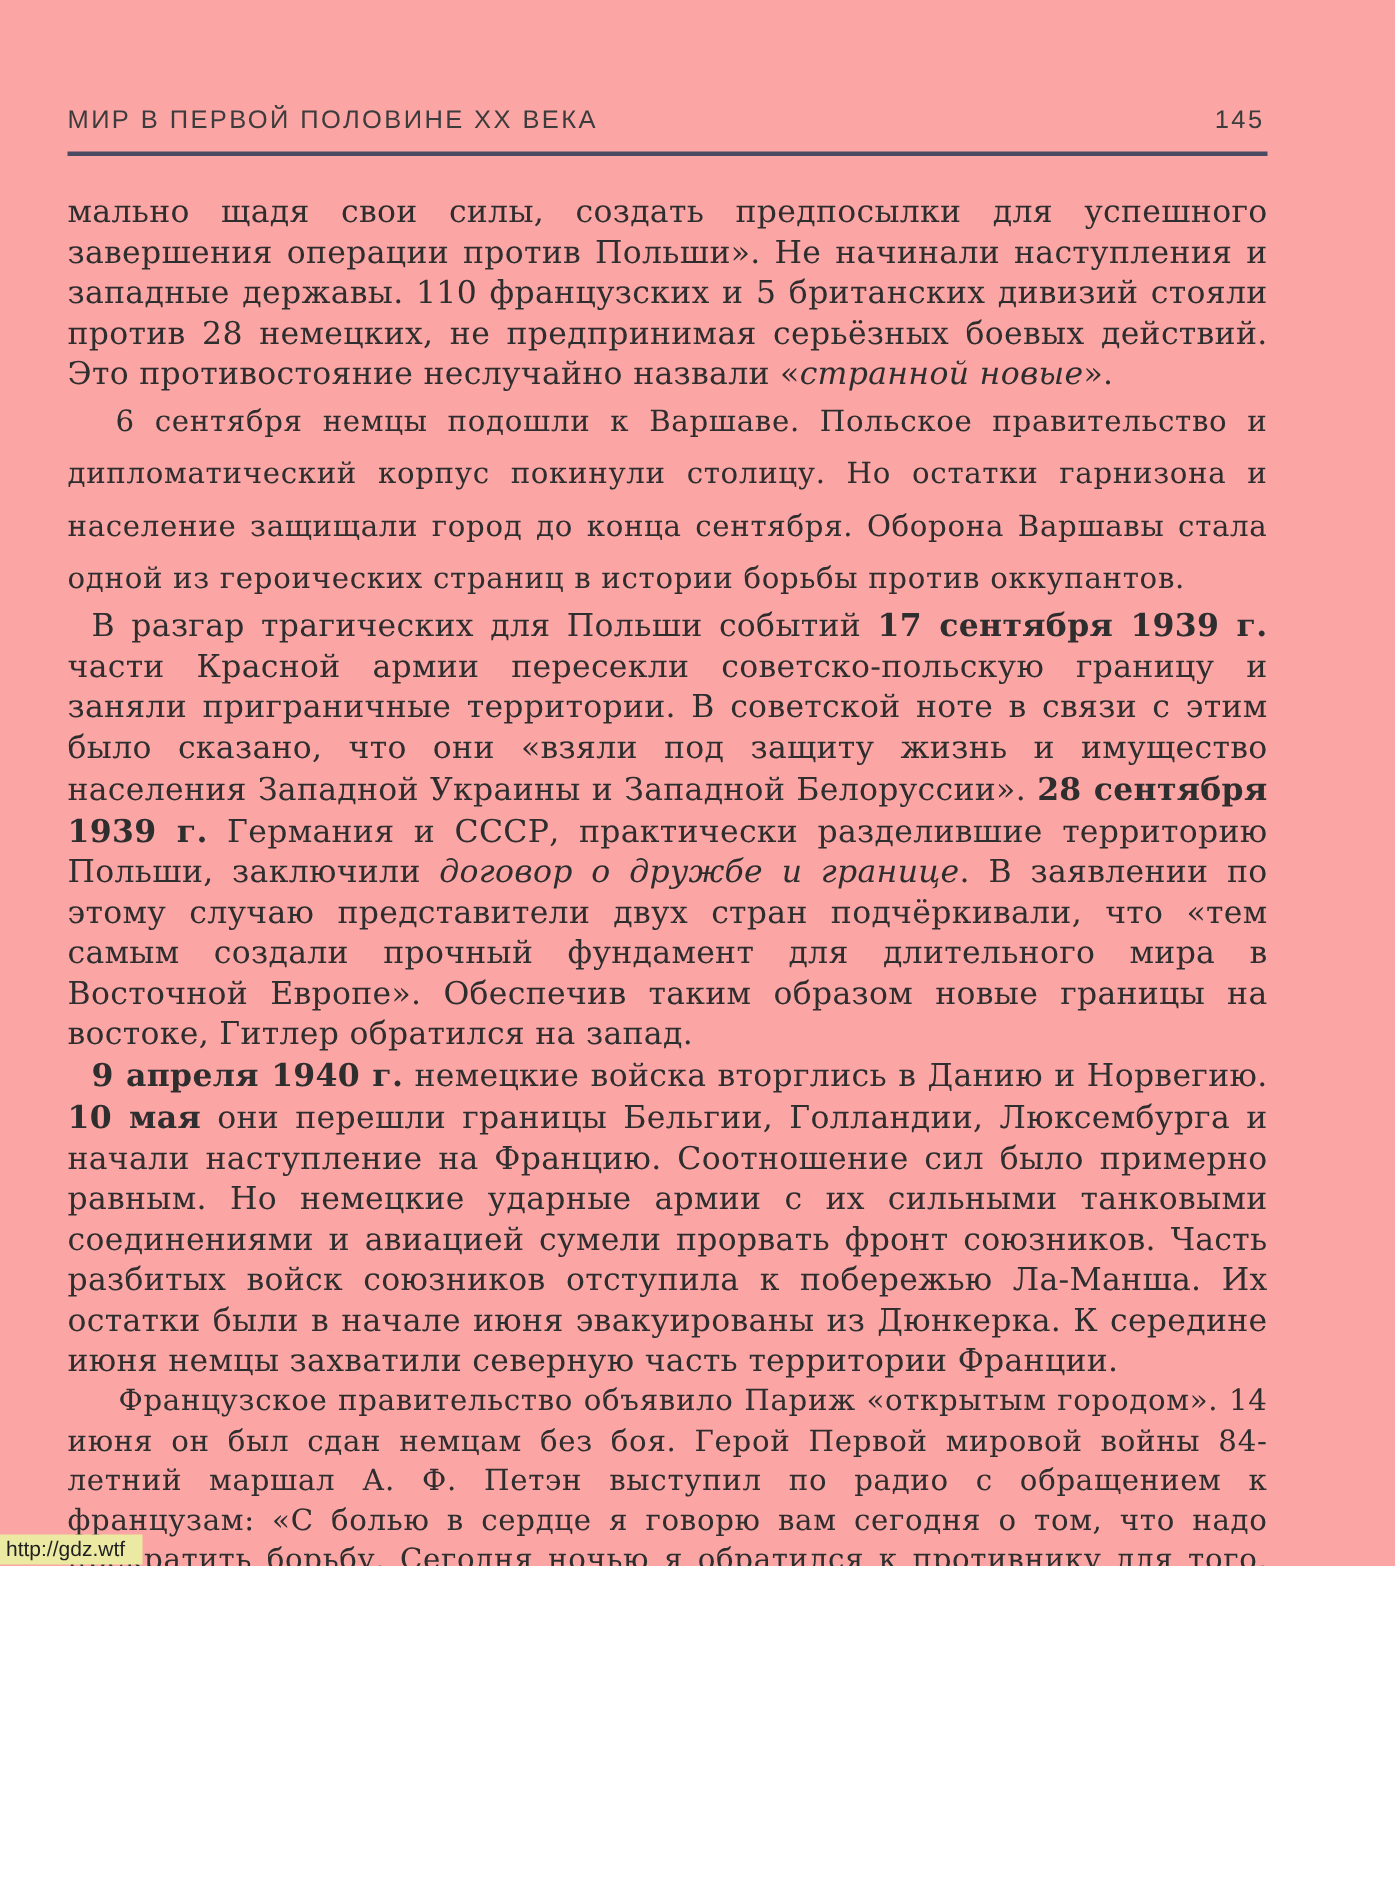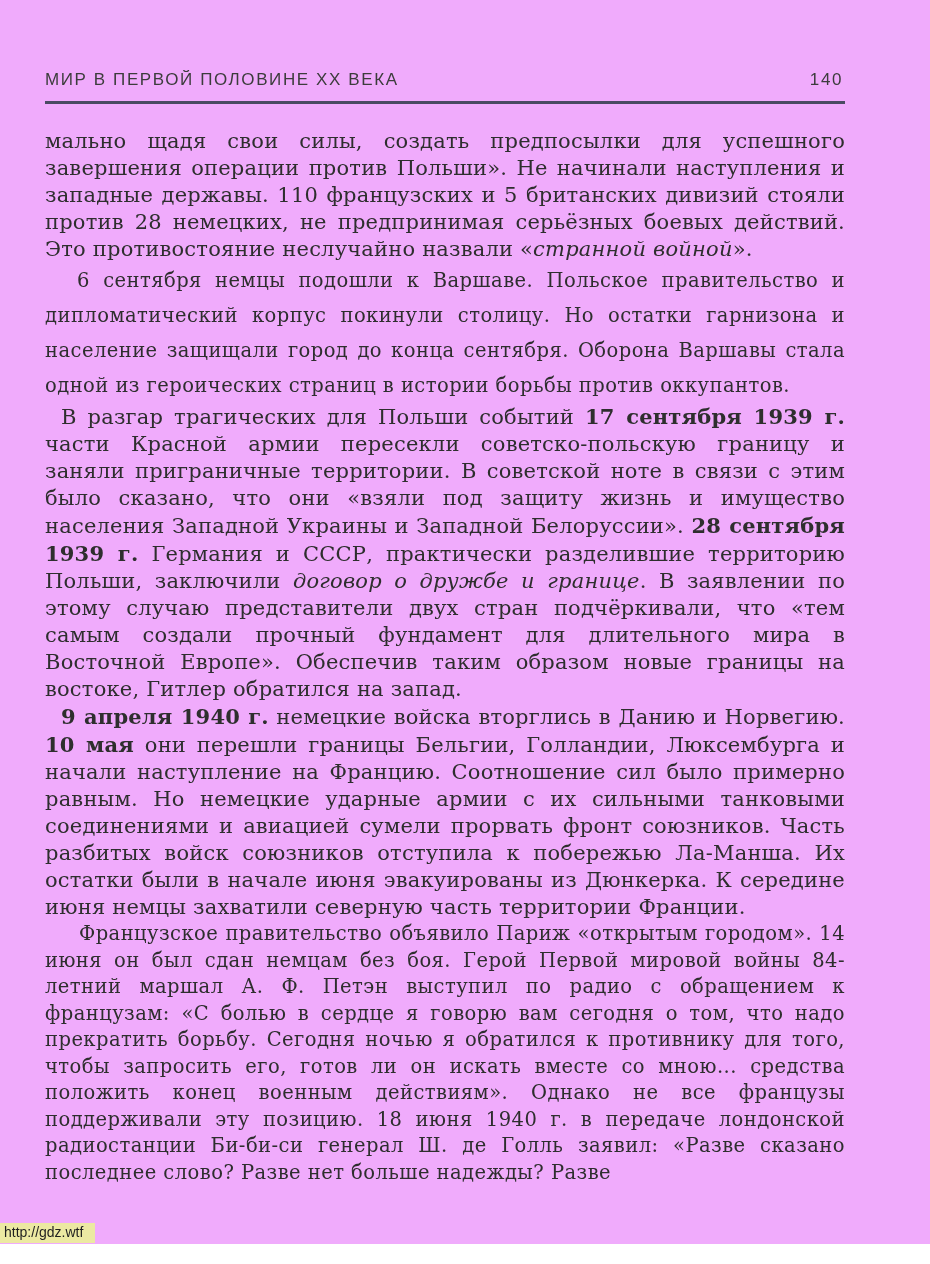--- a/index.html
+++ b/index.html
@@ -3,22 +3,22 @@
 <meta charset="utf-8">
 <style>
   html, body {
     margin: 0;
     padding: 0;
     background: #ffffff;
   }
   .page {
     position: relative;
     width: 930px;
-    height: 1244px;
-    background: #f0abfc;
+    height: 1044px;
+    background: #fca5a5;
     overflow: hidden;
     font-family: "DejaVu Serif", "Liberation Serif", serif;
     color: #2e2e2e;
   }
   .content {
     position: absolute;
     left: 45px;
     top: 70px;
     width: 800px;
   }
@@ -82,28 +82,28 @@
   }
 </style>
 </head>
 <body>
 
 <div class="page">
   <div class="content">
 
     <header class="running-head">
       <span>МИР В ПЕРВОЙ ПОЛОВИНЕ XX ВЕКА</span>
-      <span>140</span>
+      <span>145</span>
     </header>
 
     <div class="head-rule"></div>
 
     <main class="body-text">
 
-      <p class="no-indent"><span>мально щадя свои силы, создать предпосылки для успешного завершения операции против Польши». Не начинали наступления и западные державы. 110 французских и 5 британских дивизий стояли против 28 немецких, не предпринимая серьёзных боевых действий. Это противостояние неслучайно назвали «</span><i>странной войной</i><span>».</span></p>
+      <p class="no-indent"><span>мально щадя свои силы, создать предпосылки для успешного завершения операции против Польши». Не начинали наступления и западные державы. 110 французских и 5 британских дивизий стояли против 28 немецких, не предпринимая серьёзных боевых действий. Это противостояние неслучайно назвали «</span><i>странной новые</i><span>».</span></p>
 
 
       <p class="small-block"><span>6 сентября немцы подошли к Варшаве. Польское правительство и дипломатический корпус покинули столицу. Но остатки гарнизона и население защищали город до конца сентября. Оборона Варшавы стала одной из героических страниц в истории борьбы против оккупантов.</span></p>
 
       <p class="indent"><span>В разгар трагических для Польши событий </span><b>17 сентября 1939 г.</b><span> части Красной армии пересекли советско-польскую границу и заняли приграничные территории. В советской ноте в связи с этим было сказано, что они «взяли под защиту жизнь и имущество населения Западной Украины и Западной Белоруссии». </span><b>28 сентября 1939 г.</b><span> Германия и СССР, практически разделившие территорию Польши, заключили </span><i>договор о дружбе и границе</i><span>. В заявлении по этому случаю представители двух стран подчёркивали, что «тем самым создали прочный фундамент для длительного мира в Восточной Европе». Обеспечив таким образом новые границы на востоке, Гитлер обратился на запад.</span></p>
 
       <p class="indent"><b>9 апреля 1940 г.</b><span> немецкие войска вторглись в Данию и Норвегию. </span><b>10 мая</b><span> они перешли границы Бельгии, Голландии, Люксембурга и начали наступление на Францию. Соотношение сил было примерно равным. Но немецкие ударные армии с их сильными танковыми соединениями и авиацией сумели прорвать фронт союзников. Часть разбитых войск союзников отступила к побережью Ла-Манша. Их остатки были в начале июня эвакуированы из Дюнкерка. К середине июня немцы захватили северную часть территории Франции.</span></p>
 
       <p class="small-full"><span>Французское правительство объявило Париж «открытым городом». 14 июня он был сдан немцам без боя. Герой Первой мировой войны 84-летний маршал А. Ф. Петэн выступил по радио с обращением к французам: «С болью в сердце я говорю вам сегодня о том, что надо прекратить борьбу. Сегодня ночью я обратился к противнику для того, чтобы запросить его, готов ли он искать вместе со мною... средства положить конец военным действиям». Однако не все французы поддерживали эту позицию. 18 июня 1940 г. в передаче лондонской радиостанции Би-би-си генерал Ш. де Голль заявил: «Разве сказано последнее слово? Разве нет больше надежды? Разве</span></p>
 

